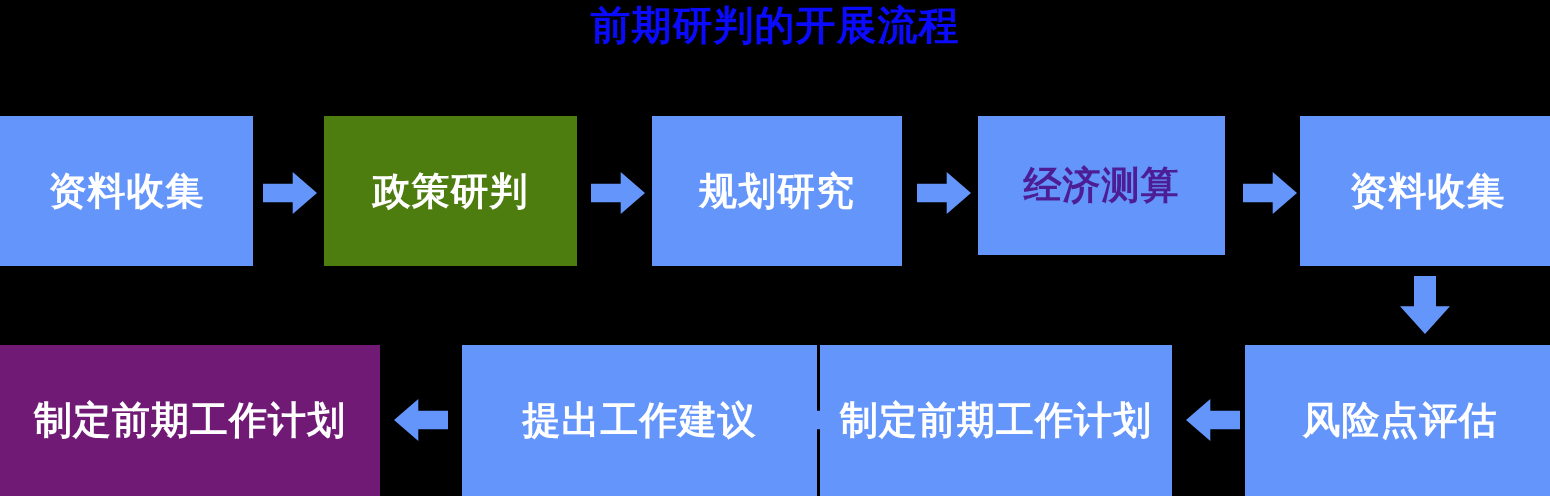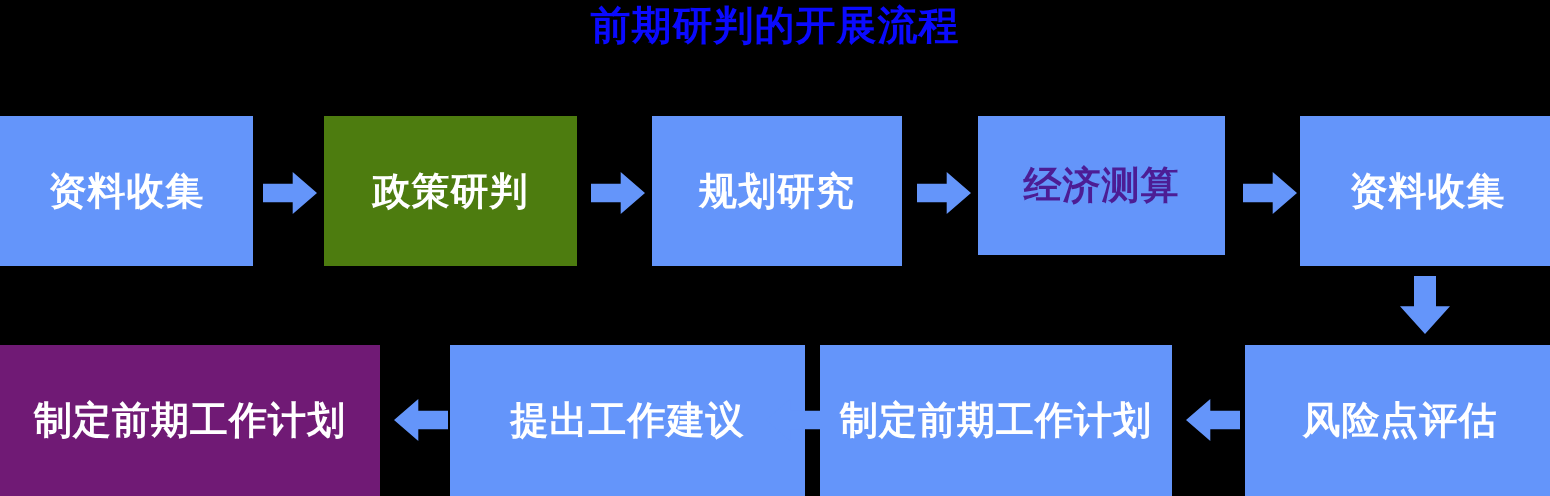--- a/index.html
+++ b/index.html
@@ -94,21 +94,21 @@
         <svg width="50" height="58" viewBox="0 0 100 100" preserveAspectRatio="none">
           <path d="M28,0 L72,0 L72,52 L100,52 L50,100 L0,52 L28,52 Z" fill="#6495fa"></path>
         </svg>
       </div>
       <div class="node" style="left: 1245px; top: 345px; width: 310px; height: 151px; background: rgb(100, 149, 250); color: rgb(255, 255, 255);">
         <span class="node-label">风险点评估</span>
       </div>
       <div class="node" style="left: 820px; top: 345px; width: 352px; height: 151px; background: rgb(100, 149, 250); color: rgb(255, 255, 255);">
         <span class="node-label">制定前期工作计划</span>
       </div>
-      <div class="node" style="left: 450px; top: 345px; width: 355px; height: 151px; background: rgb(100, 149, 250); color: rgb(255, 255, 255);">
+      <div class="node" style="left: 462px; top: 345px; width: 355px; height: 151px; background: rgb(100, 149, 250); color: rgb(255, 255, 255);">
         <span class="node-label">提出工作建议</span>
       </div>
       <div class="node" style="left: 0px; top: 345px; width: 380px; height: 151px; background: #701a75; color: rgb(255, 255, 255);">
         <span class="node-label">制定前期工作计划</span>
       </div>
       <div class="arrow" style="left: 1186px; top: 399px; width: 54px; height: 42px;">
         <svg width="54" height="42" viewBox="0 0 100 100" preserveAspectRatio="none">
           <path d="M100,28 L45,28 L45,0 L0,50 L45,100 L45,72 L100,72 Z" fill="#6495fa"></path>
         </svg>
       </div>

